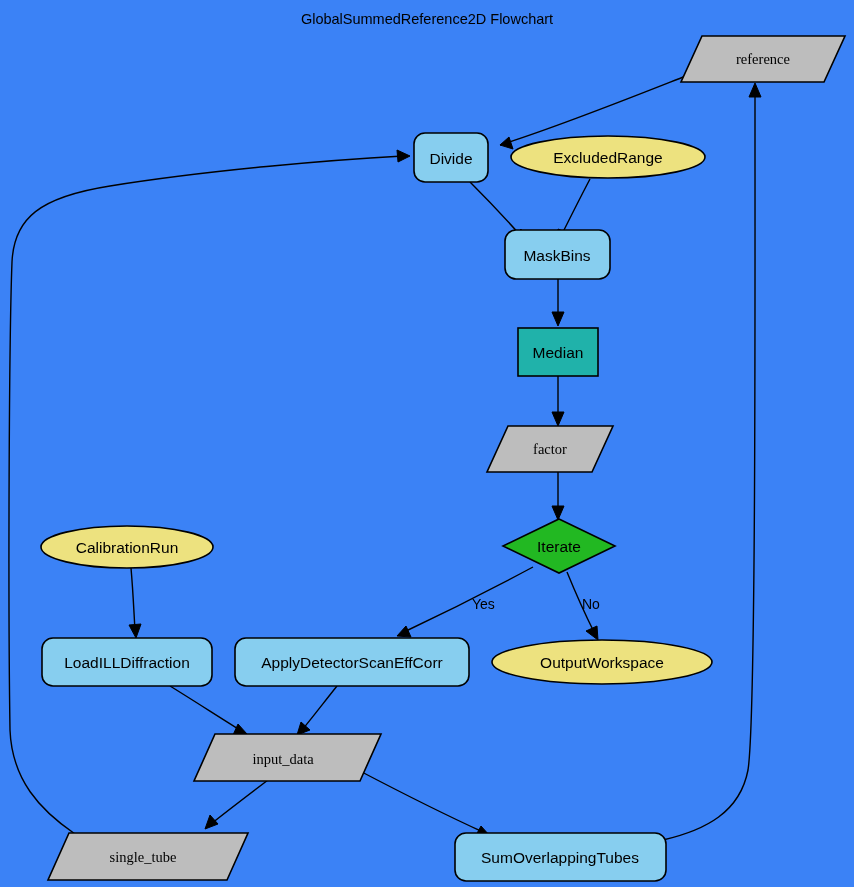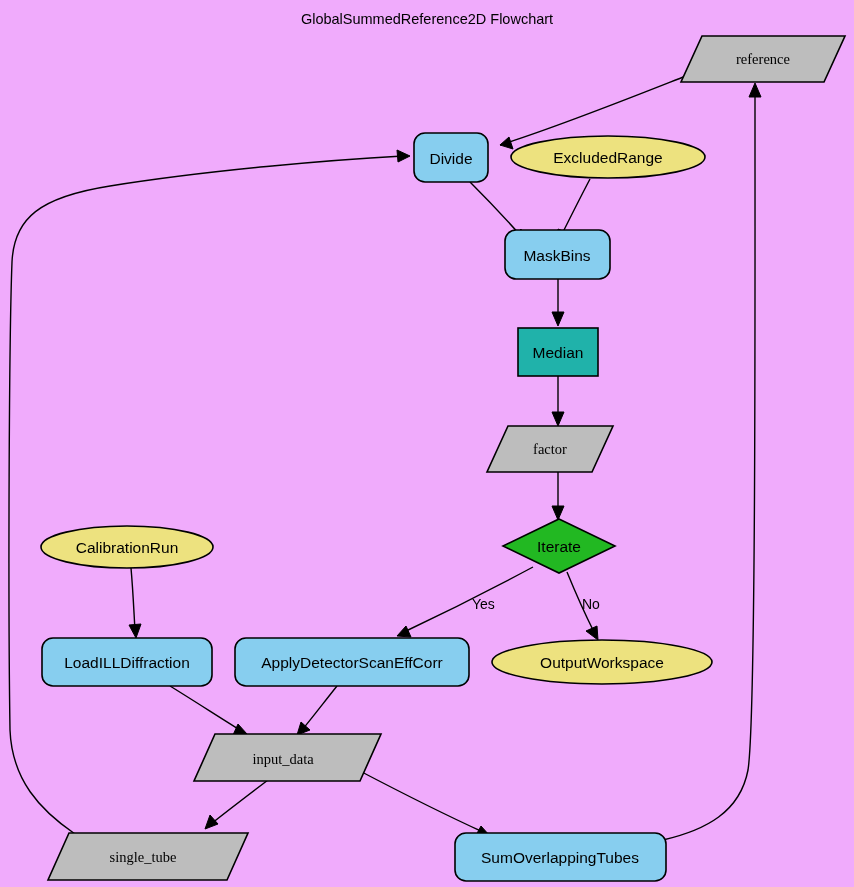--- a/index.html
+++ b/index.html
@@ -7,21 +7,21 @@
     padding: 0;
     background: #ffffff;
   }
   body {
     font-family: "Liberation Sans", sans-serif;
   }
   #flowchart-root {
     position: relative;
     width: 854px;
     height: 887px;
-    background: #f0abfc;
+    background: #3b82f6;
     overflow: hidden;
   }
   #flow-svg {
     position: absolute;
     left: 0;
     top: 0;
     width: 854px;
     height: 887px;
   }
   .chart-title {

